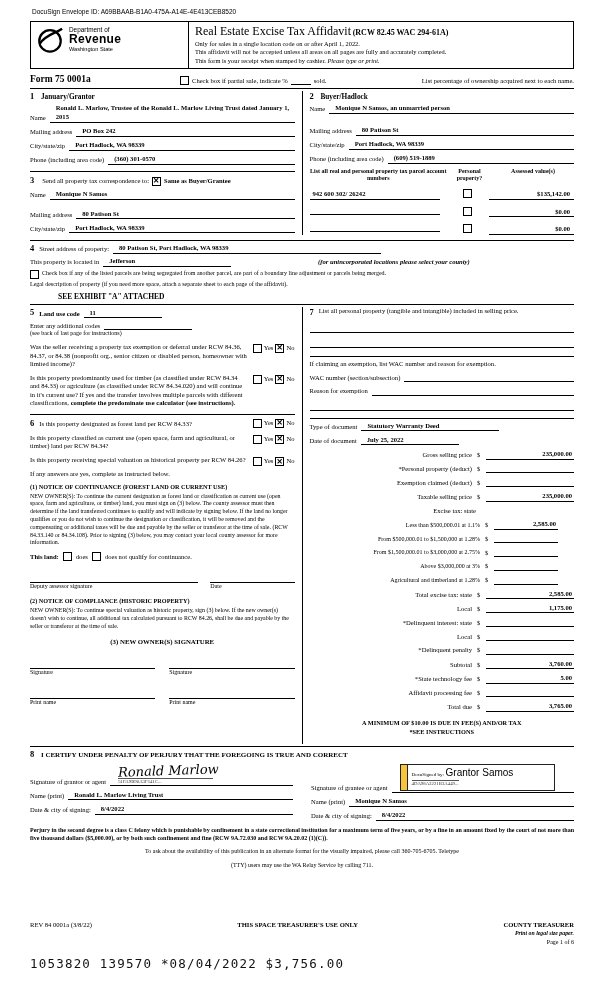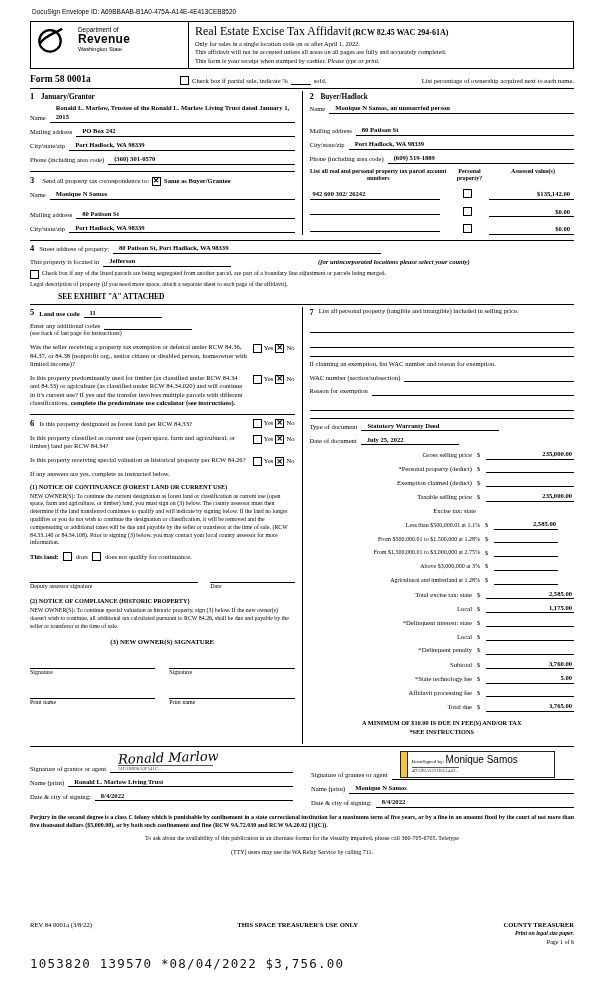--- a/index.html
+++ b/index.html
@@ -5,21 +5,21 @@
   html,body{margin:0;padding:0;background:#ddd}
   .page{width:600px;height:988px;margin:0 auto;background:#fff;color:#000;
     font-family:"Liberation Serif","DejaVu Serif",serif;font-size:6.6px;line-height:1.3;
     padding:8px 26px 12px 30px;box-sizing:border-box;position:relative;overflow:hidden}
   .sans{font-family:"Liberation Sans","DejaVu Sans",sans-serif}
   .b{font-weight:bold}.i{font-style:italic}.c{text-align:center}
   .small{font-size:6px}
   .ds-env{font-family:"Liberation Sans",sans-serif;font-size:6.5px;margin:0 0 5px 2px}
   
   .hdr{display:flex;border:1.5px solid #000}
-  .hdr-l{width:150px;padding:4px 2px 2px 5px;display:flex;gap:14px}
+  .hdr-l{width:150px;padding:4px 2px 2px 5px;display:flex;gap:5px}
   .logo{width:28px;height:28px;flex:0 0 auto}
   .dept-d1{font-size:6.4px;line-height:1.1}
   .dept-d2{font-size:12px;font-weight:bold;line-height:1.05;letter-spacing:.3px}
   .dept-d3{font-size:5.6px}
   .hdr-r{flex:1;border-left:1.5px solid #000;padding:2px 6px 3px}
   .ttl{font-size:12px;font-weight:normal}
   .ttl-sfx{font-size:8px;font-weight:bold}
   .hnote{font-size:6.4px;line-height:1.3}
   .formnum-row{display:flex;align-items:flex-end;margin:4px 0 3px}
   .formnum{font-size:9.5px;font-weight:bold;width:150px}
@@ -110,21 +110,21 @@
         <span class="ttl">Real Estate Excise Tax Affidavit</span>
         <span class="ttl-sfx">(RCW 82.45 WAC 294-61A)</span>
       </div>
       <div class="hnote">Only for sales in a single location code on or after April 1, 2022.</div>
       <div class="hnote">This affidavit will not be accepted unless all areas on all pages are fully and accurately completed.</div>
       <div class="hnote"><span>This form is your receipt when stamped by cashier. </span><span class="i">Please type or print.</span></div>
     </div>
   </div>
 
   <div class="formnum-row">
-    <div class="formnum">Form 58 0001a</div>
+    <div class="formnum">Form 75 0001a</div>
     <div class="partial">
       <span class="cb"></span>
       <span>Check box if partial sale, indicate %</span>
       <span class="line" style="width:20px"></span>
       <span>sold.</span>
       <span class="grow"></span>
       <span>List percentage of ownership acquired next to each name.</span>
     </div>
   </div>
 
@@ -494,20 +494,24 @@
         </div>
 
       <div class="min-note">A MINIMUM OF $10.00 IS DUE IN FEE(S) AND/OR TAX</div>
       <div class="min-note" style="margin-top:1px">*SEE INSTRUCTIONS</div>
     </div>
   </div>
 
   <div class="hr"></div>
 
   <div>
+    <div style="margin-top:1px">
+      <span class="snum">8</span>
+      <span class="b" style="font-size:7px">I CERTIFY UNDER PENALTY OF PERJURY THAT THE FOREGOING IS TRUE AND CORRECT</span>
+    </div>
     <div class="cols" style="gap:18px;margin-top:4px">
       <div style="flex:1">
         <div class="frow" style="margin-top:0">
           <span class="lbl">Signature of grantor or agent</span>
           <span class="sigline">
             <span class="script">Ronald Marlow</span>
             <span class="sig-id">51FA9B90A3F141C...</span>
           </span>
         </div>
         <div class="frow">
@@ -519,21 +523,21 @@
           <span class="fval">8/4/2022</span>
           </div>
       </div>
       <div style="flex:1">
         <div class="frow" style="margin-top:0">
           <span class="lbl">Signature of grantee or agent</span>
           <span class="sigline">
             <span class="dsbox">
               <span class="dstab"></span>
               <span class="ds-by">DocuSigned by:</span>
-              <span class="ds-name">Monique Samos</span>
+              <span class="ds-name">Grantor Samos</span>
               <span class="sig-id">4DA98A3221B3A449...</span>
             </span>
           </span>
         </div>
         <div class="frow">
             <span class="lbl">Name (print)</span>
           <span class="fval">Monique N Samos</span>
           </div>
         <div class="frow">
             <span class="lbl">Date &amp; city of signing:</span>

